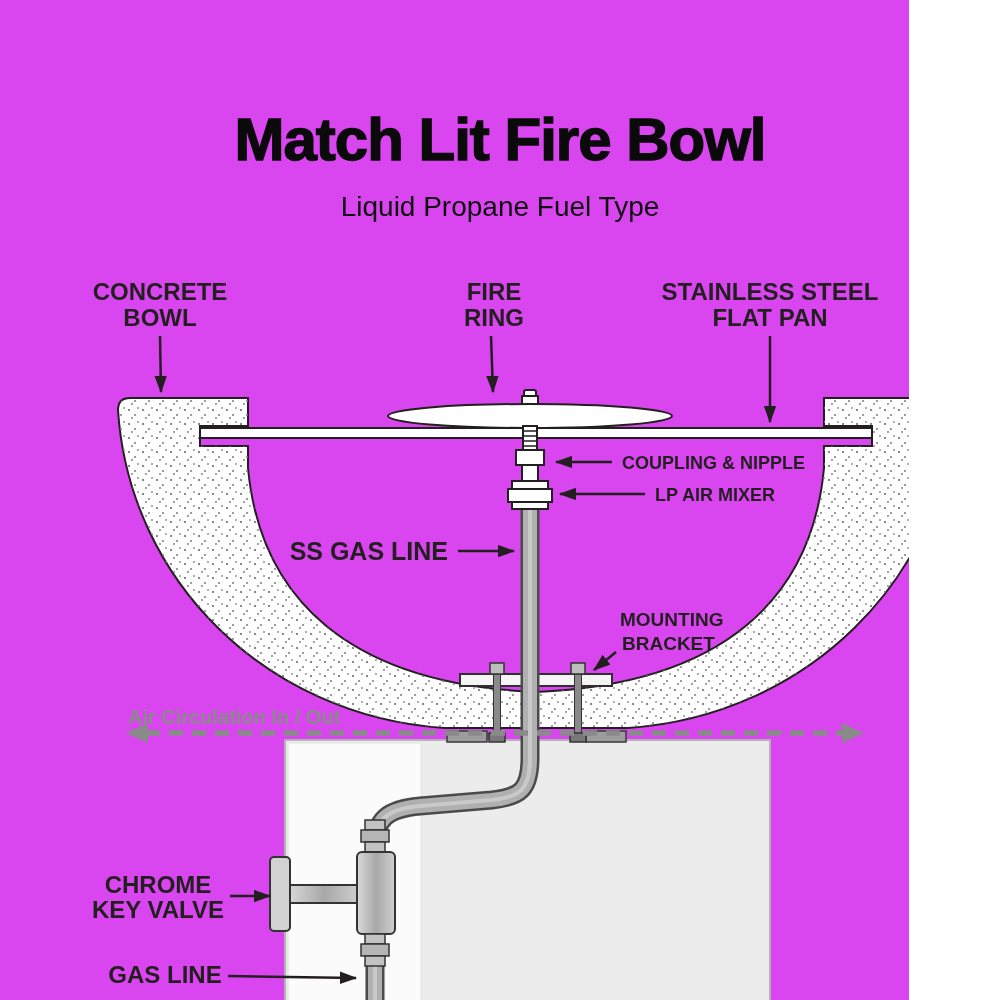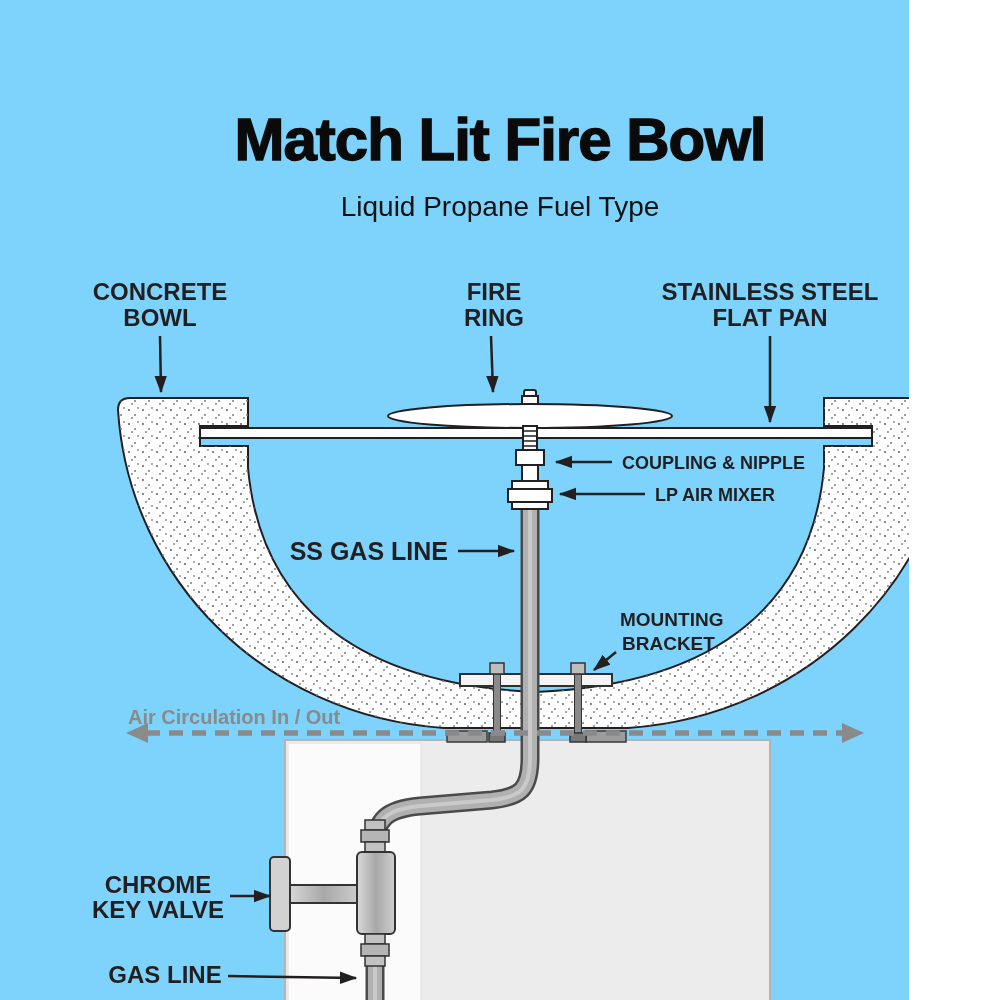--- a/index.html
+++ b/index.html
@@ -1,16 +1,16 @@
 <!DOCTYPE html>
 <html><head>
 <meta charset="utf-8">
 <style>
   html,body{margin:0;padding:0;background:#ffffff;}
-  .canvas{position:relative;width:909px;height:1000px;background:#7dd3fc;overflow:hidden;
+  .canvas{position:relative;width:909px;height:1000px;background:#d946ef;overflow:hidden;
           font-family:"Liberation Sans", sans-serif;text-align:center;}
   svg{position:absolute;left:0;top:0;}
   text{font-family:"Liberation Sans", sans-serif;}
   .title-text{font-weight:bold;letter-spacing:-1px;}
   .sub-text{font-weight:normal;}
   .lbl{font-weight:bold;fill:#231f20;}
   .lbl-muted{font-weight:bold;fill:#8a8a8a;}
   .outline{stroke:#231f20;stroke-width:2;fill:#ffffff;}
 </style>
 </head>

